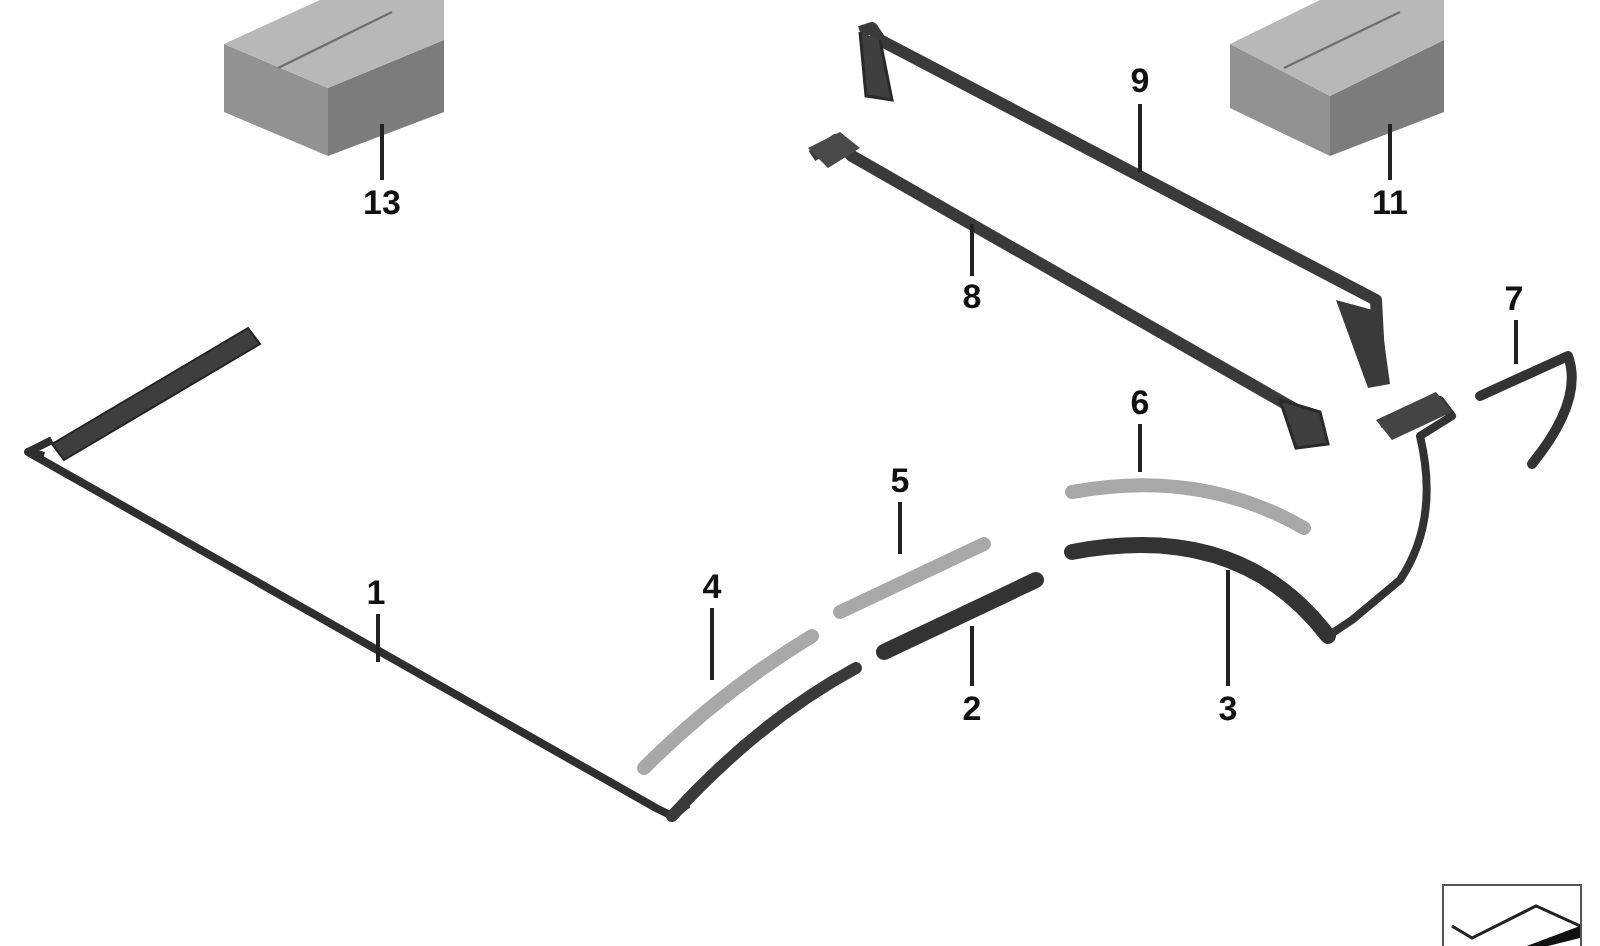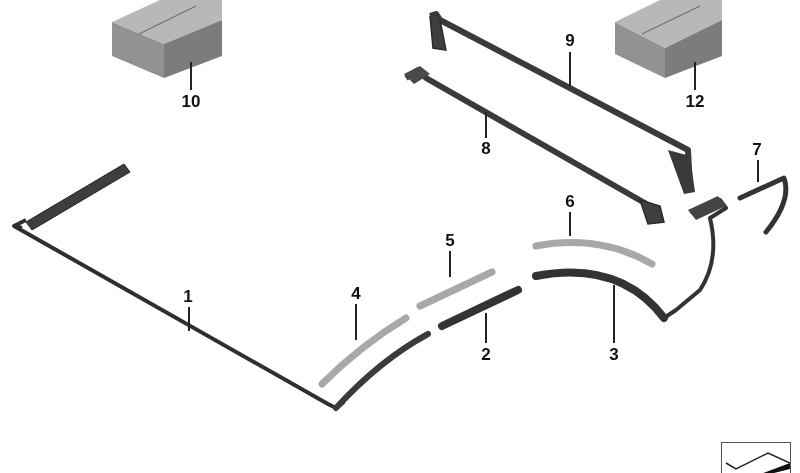--- a/index.html
+++ b/index.html
@@ -87,24 +87,24 @@
 
   <div class="callout" style="left:757px;top:141px;">7</div>
   <div class="leader" style="left:757px;top:160px;height:22px;"></div>
 
   <div class="callout" style="left:486px;top:140px;">8</div>
   <div class="leader" style="left:485px;top:112px;height:26px;"></div>
 
   <div class="callout" style="left:570px;top:32px;">9</div>
   <div class="leader" style="left:569px;top:52px;height:34px;"></div>
 
-  <div class="callout" style="left:695px;top:93px;">12</div>
+  <div class="callout" style="left:695px;top:93px;">11</div>
   <div class="leader" style="left:694px;top:62px;height:28px;"></div>
 
-  <div class="callout" style="left:191px;top:93px;">10</div>
+  <div class="callout" style="left:191px;top:93px;">13</div>
   <div class="leader" style="left:190px;top:62px;height:28px;"></div>
 </div>
 
 <div id="thumb">
   <svg width="68" height="32" viewBox="0 0 68 32">
     <polyline points="4,20 14,26 46,10 68,20" fill="none" stroke="#222" stroke-width="1.5"></polyline>
     <polygon points="36,32 68,20 68,26 44,32" fill="#111"></polygon>
   </svg>
 </div>
 

